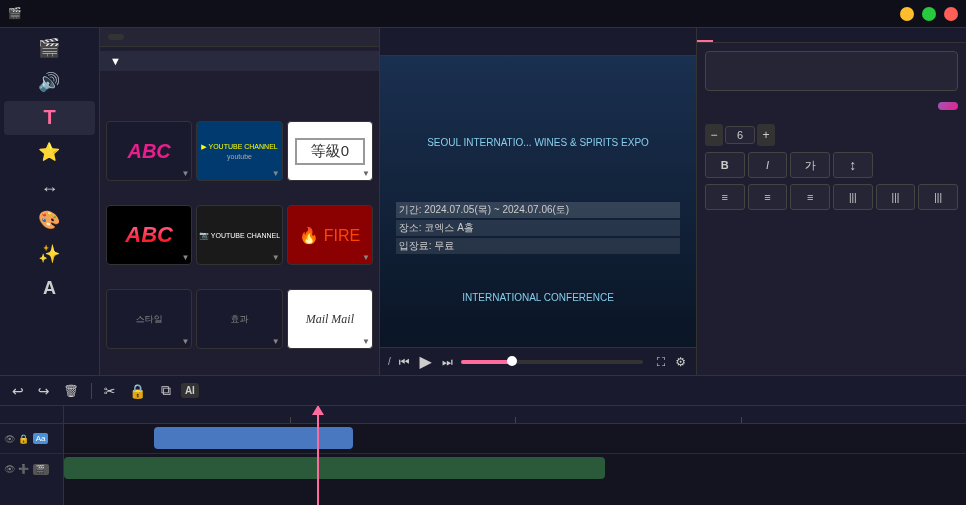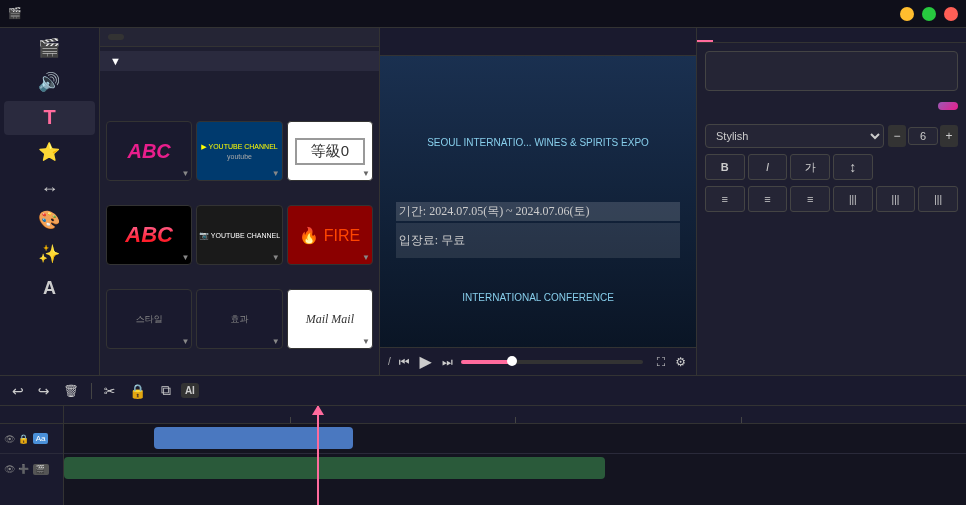--- a/index.html
+++ b/index.html
@@ -211,26 +211,29 @@
   <div class="preview-area">
     <div class="preview-header">
       <span class="preview-title"></span>
     </div>
     <div class="preview-video">
       <div class="video-frame">
 
         <div style="position:absolute;inset:0;background:linear-gradient(180deg,#1a3050 0%,#0a1525 100%);"></div>
         <div class="video-sub-text">SEOUL INTERNATIO... WINES &amp; SPIRITS EXPO</div>
         <div style="position:absolute;top:36%;left:5%;font-size:11px;color:#ff69b4;z-index:5;"></div>
-        <div style="position:absolute;top:50%;left:5%;right:5%;font-size:12px;color:#ccc;z-index:5;font-family:Liberation Serif, serif;">
+        <div style="position:absolute;top:50%;left:5%;right:5%;font-size:10px;color:#ccc;z-index:5;">
           <div style="display:flex;gap:2px;margin-bottom:2px;">
             <div style="flex:1;background:rgba(255,255,255,0.15);padding:1px 3px;">기간: 2024.07.05(목) ~ 2024.07.06(토)</div>
           </div>
+          <div style="display:flex;gap:2px;margin-bottom:2px;">
+            <div style="flex:1;background:rgba(255,255,255,0.1);padding:1px 3px;">장소: 코엑스 A홀</div>
+          </div>
           <div style="display:flex;gap:2px;">
-            <div style="flex:1;background:rgba(255,255,255,0.1);padding:9px 3px;">입장료: 무료</div>
+            <div style="flex:1;background:rgba(255,255,255,0.1);padding:1px 3px;">입장료: 무료</div>
           </div>
         </div>
         <div style="position:absolute;bottom:15%;left:50%;transform:translateX(-50%);font-size:10px;color:#87ceeb;white-space:nowrap;z-index:5;">INTERNATIONAL CONFERENCE</div>
       </div>
     </div>
 
     <div class="preview-controls">
       <span class="time-display">
         <span></span> / <span></span>
       </span>
@@ -253,23 +256,20 @@
       <div class="right-tab"></div>
       <div class="right-tab"></div>
     </div>
     <div class="right-content">
       <textarea class="input-field" rows="2" style="resize: none;"></textarea>
       <div class="clearfix">
         <button class="ai-btn"></button>
       </div>
       <div class="section-title"></div>
       <div class="font-controls">
-        <select class="font-select">
-          <option>Stylish</option>
-        </select>
         <div class="size-control">
           <button class="size-btn">−</button>
           <input class="size-input" type="text" value="6" style="">
           <button class="size-btn">+</button>
         </div>
       </div>
       
       <div class="format-buttons">
         <button class="fmt-btn" style="font-weight:bold;">B</button>
         <button class="fmt-btn" style="font-style:italic;">I</button>

